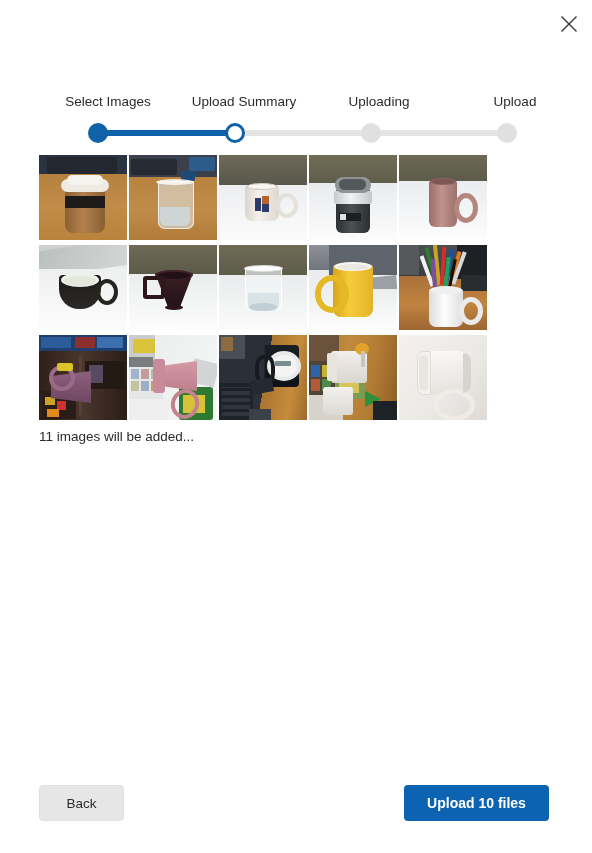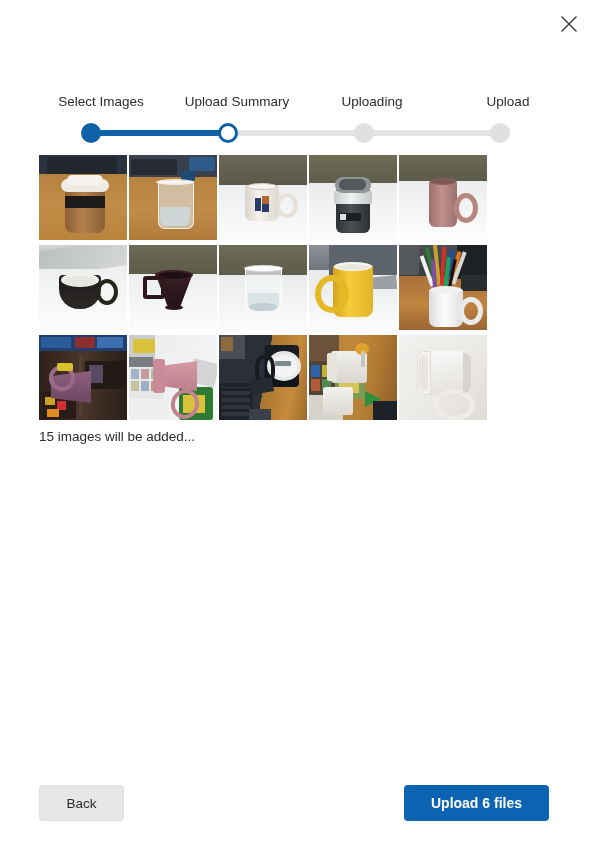--- a/index.html
+++ b/index.html
@@ -29,21 +29,21 @@
     cursor: pointer;
     background: transparent;
     border: none;
     padding: 0;
   }
   .close-btn svg { display: block; }
 
   
   .stepper {
     position: absolute;
-    left: 0;
+    left: 7px;
     top: 58px;
     width: 500px;
     height: 60px;
     text-align: right;
   }
   .stepper-track {
     position: absolute;
     left: 91px;
     top: 72px;
     width: 409px;
@@ -428,16 +428,16 @@
       <div class="el" style="left:22px;top:16px;width:48px;height:44px;background:linear-gradient(170deg,#fbfaf9,#e3e0db);border-radius:6px 10px 10px 6px;"></div>
       <div class="el" style="left:18px;top:16px;width:14px;height:44px;background:#f4f2ef;border-radius:7px 0 0 7px;border:1px solid #e0ddd8;box-sizing:border-box;"></div>
       <div class="el" style="left:20px;top:20px;width:9px;height:36px;background:#e9e6e1;border-radius:5px;"></div>
       <div class="el" style="left:34px;top:54px;width:32px;height:22px;border:5px solid #efece7;border-radius:50%;"></div>
       <div class="el" style="left:64px;top:18px;width:8px;height:40px;background:#d7d4cf;border-radius:0 8px 8px 0;"></div>
     </div>
   </div>
 
 </div>
 
-<div class="caption">15 images will be added...</div>
+<div class="caption">11 images will be added...</div>
 
 <button class="btn-back">Back</button>
-<button class="btn-upload">Upload 6 files</button>
+<button class="btn-upload">Upload 10 files</button>
 
 </body></html>

